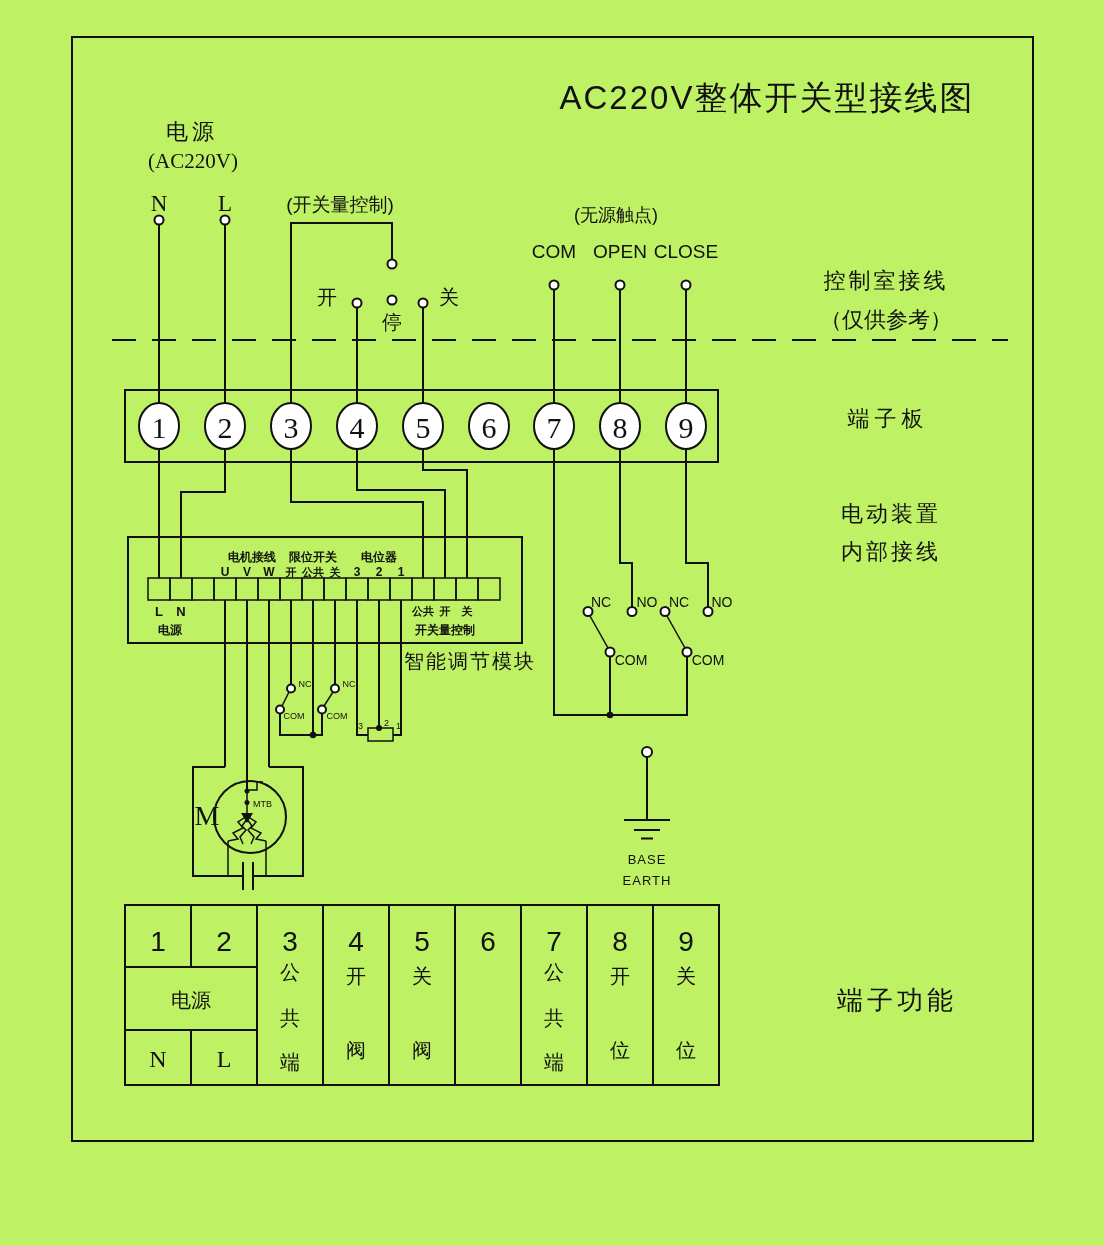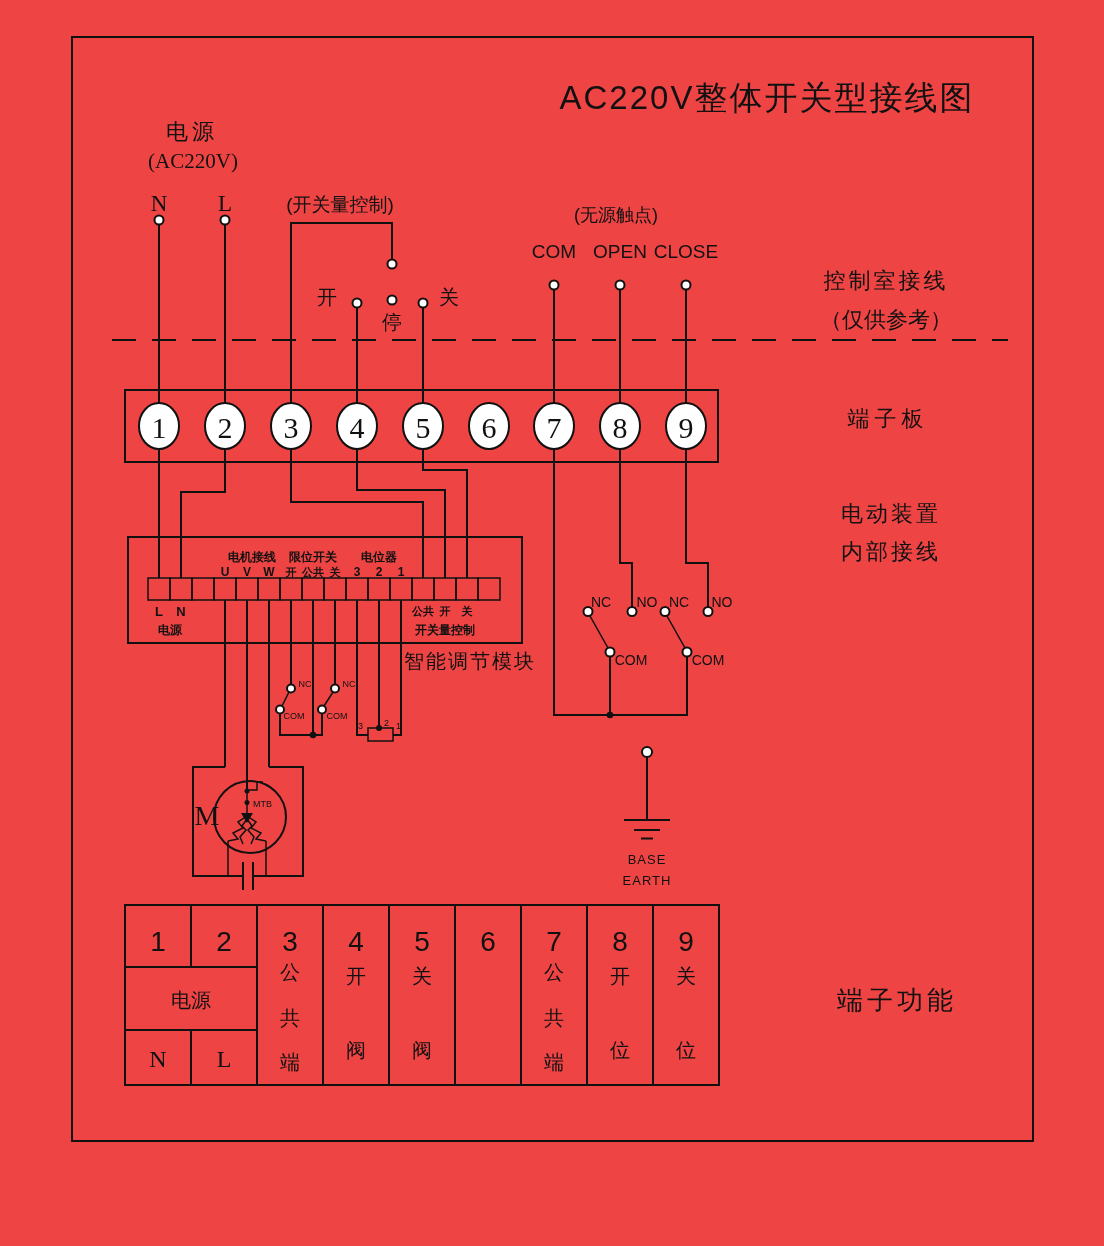--- a/index.html
+++ b/index.html
@@ -1,16 +1,16 @@
 <!DOCTYPE html>
 <html><head>
 <meta charset="utf-8">
 <style>
   html,body{margin:0;padding:0;background:#fff;}
-  .stage{width:1104px;height:1246px;position:relative;background:#ef4444;}
+  .stage{width:1104px;height:1246px;position:relative;background:#bef264;}
   svg{display:block;}
   text{fill:#111;font-family:"Liberation Sans",sans-serif;}
   .cjk{font-family:"Liberation Sans",sans-serif;}
   .serif{font-family:"Liberation Serif",serif;}
   .w{stroke:#111;stroke-width:2;fill:none;}
   .w15{stroke:#111;stroke-width:1.5;fill:none;}
   .node{stroke:#111;stroke-width:2;fill:#fff;}
   .dot{fill:#111;stroke:none;}
   .bold{font-weight:bold;}
 </style>

